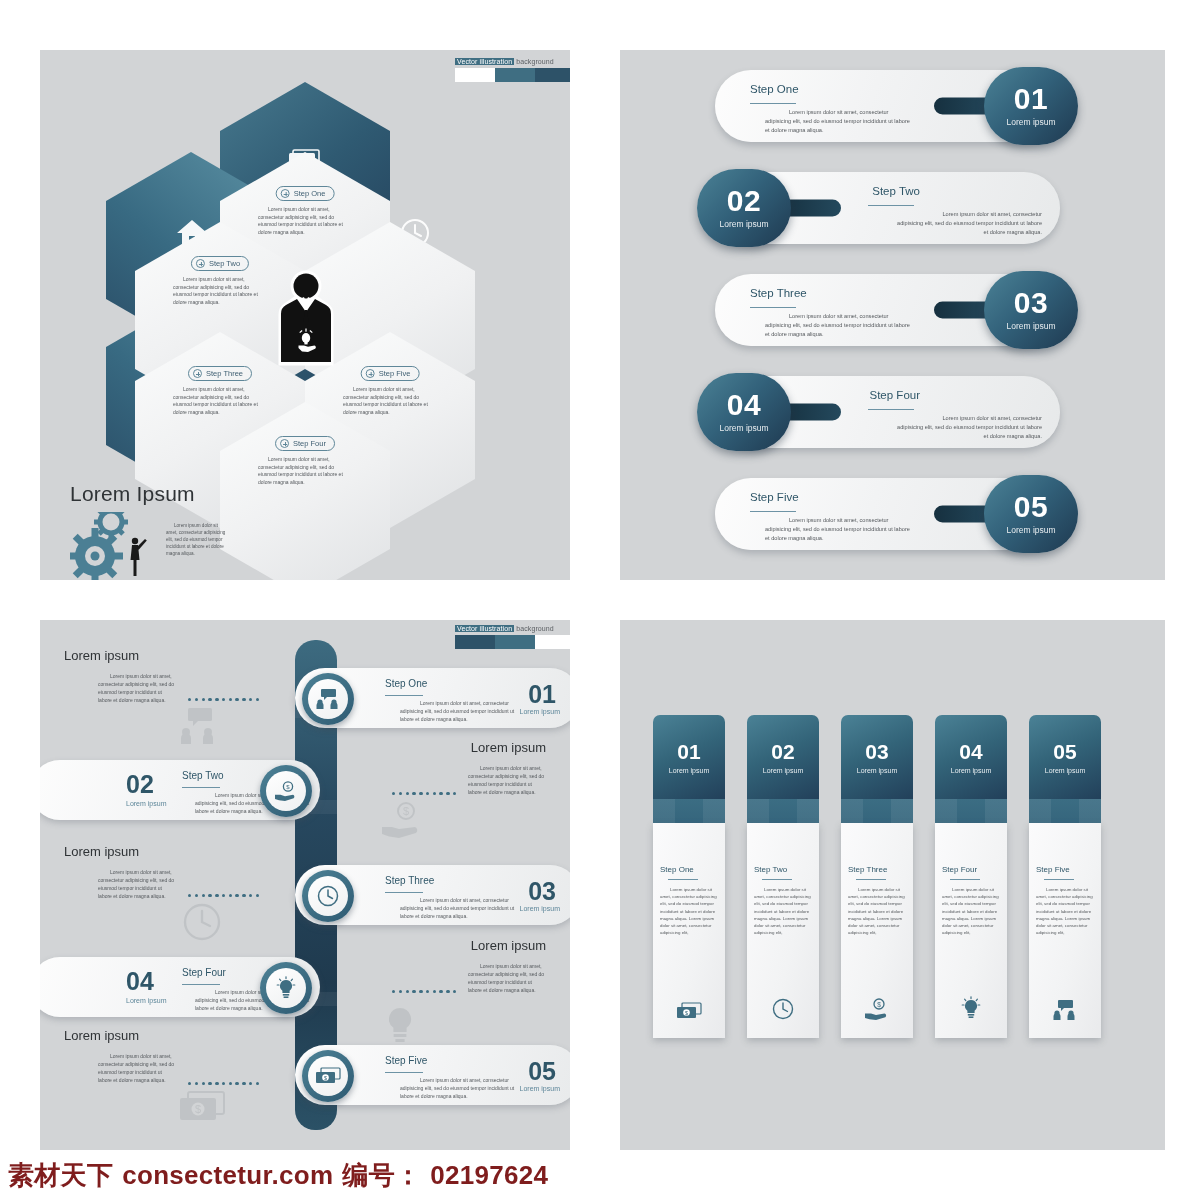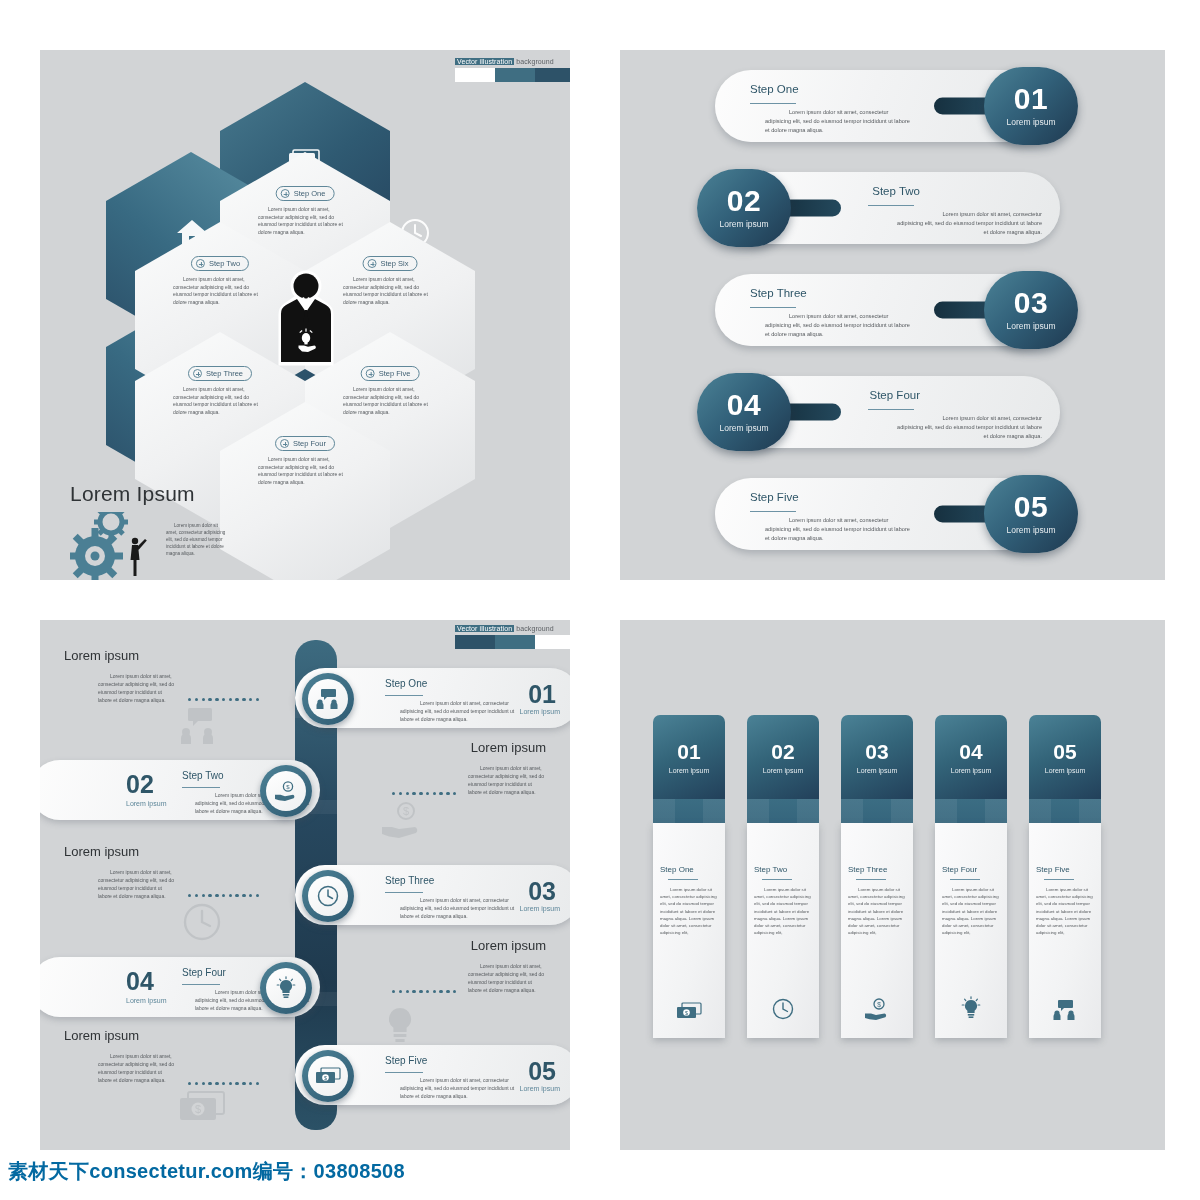--- a/index.html
+++ b/index.html
@@ -148,22 +148,22 @@
     box-shadow: 0 3px 7px rgba(80,90,100,.3);
     padding:42px 7px 8px;
   }
   .banner .btitle { font-size:8px; color:#2f5668; }
   .banner .brule  { height:1.2px; width:30px; background:#6d93a5; margin:5px 0 6px 8px;}
   .banner .btext  { font-size:4.4px; line-height:1.62; color:#55595d; text-indent:10px;}
   .banner .bicon  { position:absolute; left:50%; transform:translateX(-50%); bottom:14px; }
 
   
   .footer {
-    position:absolute; left:8px; top:1158px; display:flex; align-items:center; 
-    font-size:20px; color:#0369a1; font-weight:700; letter-spacing:.3px;
+    position:absolute; left:8px; top:1158px; display:flex; align-items:center; gap:9px;
+    font-size:26px; color:#7f1d1d; font-weight:700; letter-spacing:.3px;
   }
   .footer .cn { font-family:"DejaVu Sans", sans-serif; }
 </style>
 </head>
 <body>
 
 <div class="page">
 
   <div class="panel" id="panel-a">
 
@@ -247,27 +247,20 @@
       <div class="hexbig white" style="left:35px; top:112px;"></div>
       <div class="hex-card" style="left:64px; top:130px;">
         <div class="step-chip">
           <span class="plus"></span>
           <span class="lbl">Step Two</span>
         </div>
         <div class="hex-body">Lorem ipsum dolor sit amet, consectetur adipisicing elit, sed do eiusmod tempor incididunt ut labore et dolore magna aliqua.</div>
       </div>
 
       <div class="hexbig white" style="left:205px; top:112px;"></div>
-      <div class="hex-card" style="left:234px; top:130px;">
-        <div class="step-chip">
-          <span class="plus"></span>
-          <span class="lbl">Step Six</span>
-        </div>
-        <div class="hex-body">Lorem ipsum dolor sit amet, consectetur adipisicing elit, sed do eiusmod tempor incididunt ut labore et dolore magna aliqua.</div>
-      </div>
 
       <div class="hexbig white" style="left:35px; top:222px;"></div>
       <div class="hex-card" style="left:64px; top:240px;">
         <div class="step-chip">
           <span class="plus"></span>
           <span class="lbl">Step Three</span>
         </div>
         <div class="hex-body">Lorem ipsum dolor sit amet, consectetur adipisicing elit, sed do eiusmod tempor incididunt ut labore et dolore magna aliqua.</div>
       </div>
 
@@ -752,16 +745,16 @@
             </svg>
         </div>
       </div>
     </div>
   </div>
 
   <div class="footer">
     <span class="cn">素材天下</span>
     <span>consectetur.com</span>
     <span class="cn">编号：</span>
-    <span>03808508</span>
+    <span>02197624</span>
   </div>
 
 </div>
 
 </body></html>

